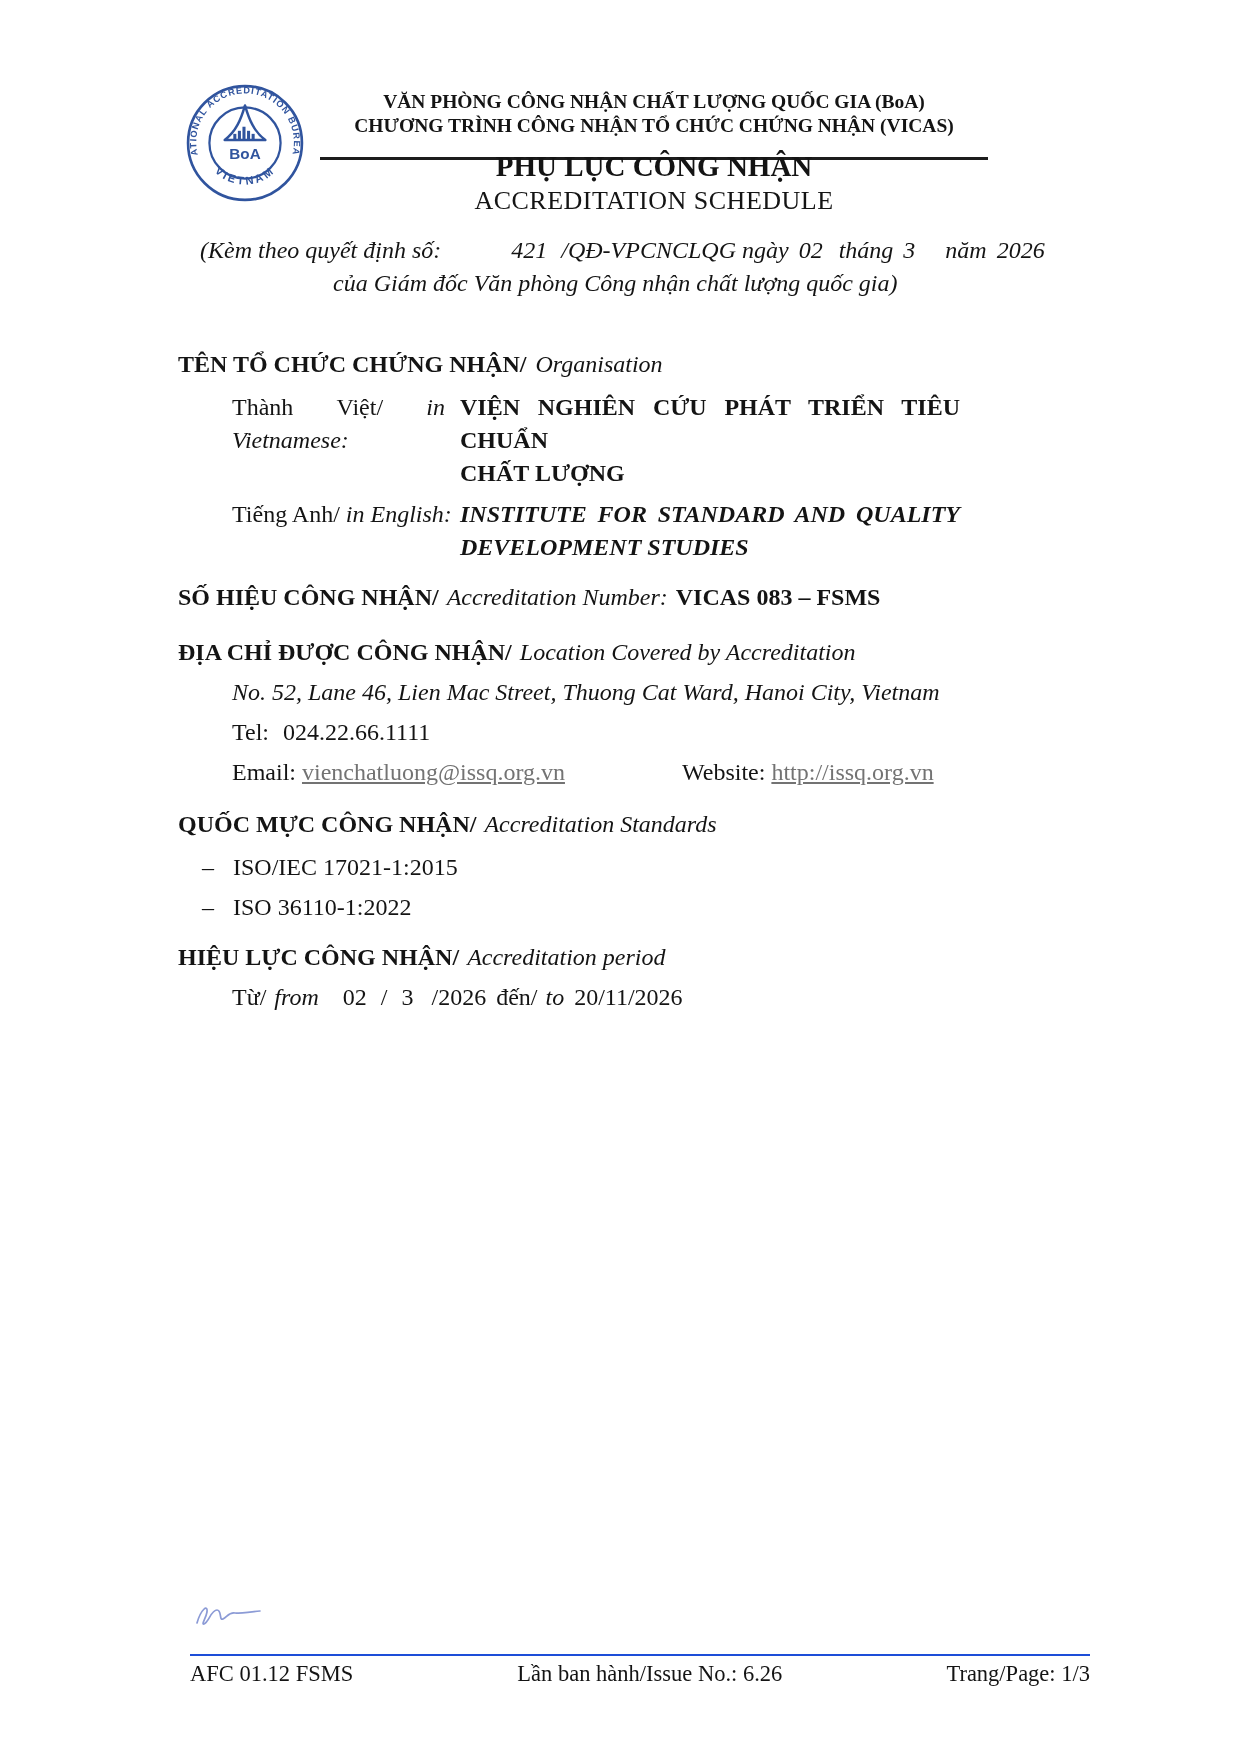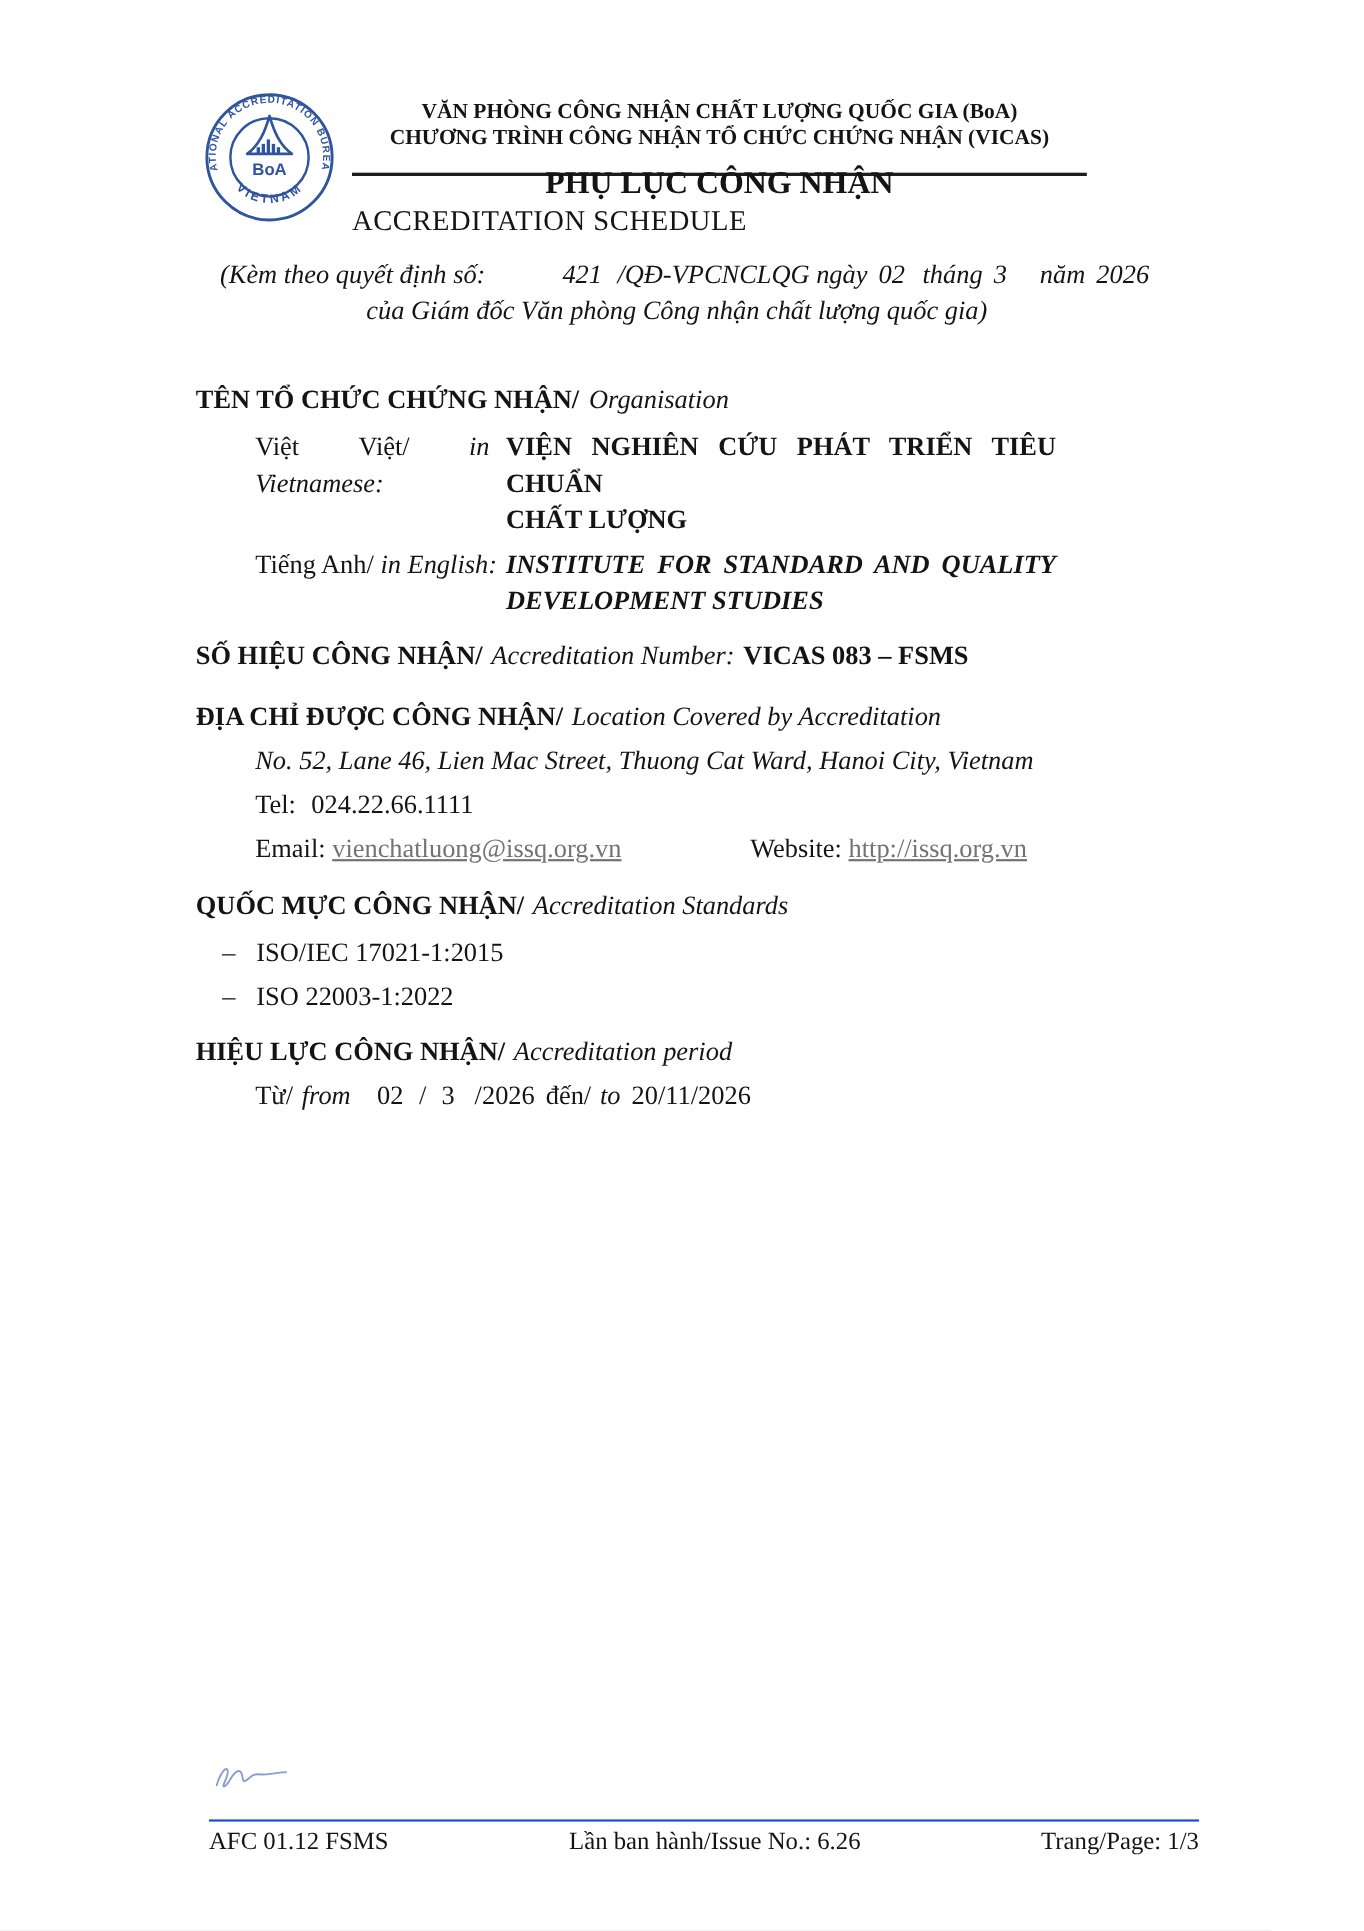--- a/index.html
+++ b/index.html
@@ -13,21 +13,21 @@
   .bi{font-weight:bold;font-style:italic;}
   .sp{margin-left:8px;}
 
   
   .logo{position:absolute;left:184px;top:82px;width:122px;height:122px;}
   .hdr{position:absolute;left:320px;top:90px;width:668px;text-align:center;
        font-weight:bold;font-size:19.5px;line-height:1.25;
        border-bottom:3px solid #1d1d1d;padding-bottom:18px;}
   .title-vi{position:absolute;left:320px;top:150px;width:668px;text-align:center;
        font-weight:bold;font-size:29px;}
-  .title-en{position:absolute;left:320px;top:186px;width:668px;text-align:left;
+  .title-en{position:absolute;left:320px;top:186px;width:668px;text-align:center;
        font-size:26px;letter-spacing:.5px;}
 
   
   .decision{position:absolute;left:200px;top:235px;width:890px;
        font-style:italic;font-size:24px;line-height:1.28;}
   .dec-l1 span{display:inline-block;}
   .g70{margin-left:70px;} .g14{margin-left:14px;} .g10{margin-left:10px;}
   .g16{margin-left:16px;} .g30{margin-left:30px;font-style:italic;}
   .dec-l2{margin-left:133px;margin-top:2px;}
 
@@ -106,21 +106,21 @@
 
   <div class="content">
 
     <div class="sec-h">
       <span class="b">TÊN TỔ CHỨC CHỨNG NHẬN/</span><span class="i">Organisation</span>
     </div>
 
     <div class="row mt10">
       <div class="lbl">
         <span class="l1flex">
-          <span>Việt</span>
+          <span>Thành</span>
           <span>Việt/</span>
           <span class="i">in</span>
         </span>
         <span class="i">Vietnamese:</span>
       </div>
       <div class="val b">
         <div class="jline">VIỆN NGHIÊN CỨU PHÁT TRIỂN TIÊU CHUẨN</div>
         <div>CHẤT LƯỢNG</div>
       </div>
     </div>
@@ -161,21 +161,21 @@
 
     <div class="mt19">
       <span class="b">QUỐC MỰC CÔNG NHẬN/</span><span class="i sp">Accreditation Standards</span>
     </div>
     <div class="li mt10">
       <span class="dash">–</span>
       <span>ISO/IEC 17021-1:2015</span>
     </div>
     <div class="li mt7">
       <span class="dash">–</span>
-      <span>ISO 22003-1:2022</span>
+      <span>ISO 36110-1:2022</span>
     </div>
 
     <div class="mt17">
       <span class="b">HIỆU LỰC CÔNG NHẬN/</span><span class="i sp">Accreditation period</span>
     </div>
     <div class="ind mt7 per-line">
       <span>Từ/</span><span class="i p8">from</span><span class="p24">02</span><span class="p14">/</span><span class="p14">3</span><span class="p18">/2026</span><span class="p10">đến/</span><span class="i p8">to</span><span class="p10">20/11/2026</span>
     </div>
 
   </div>

